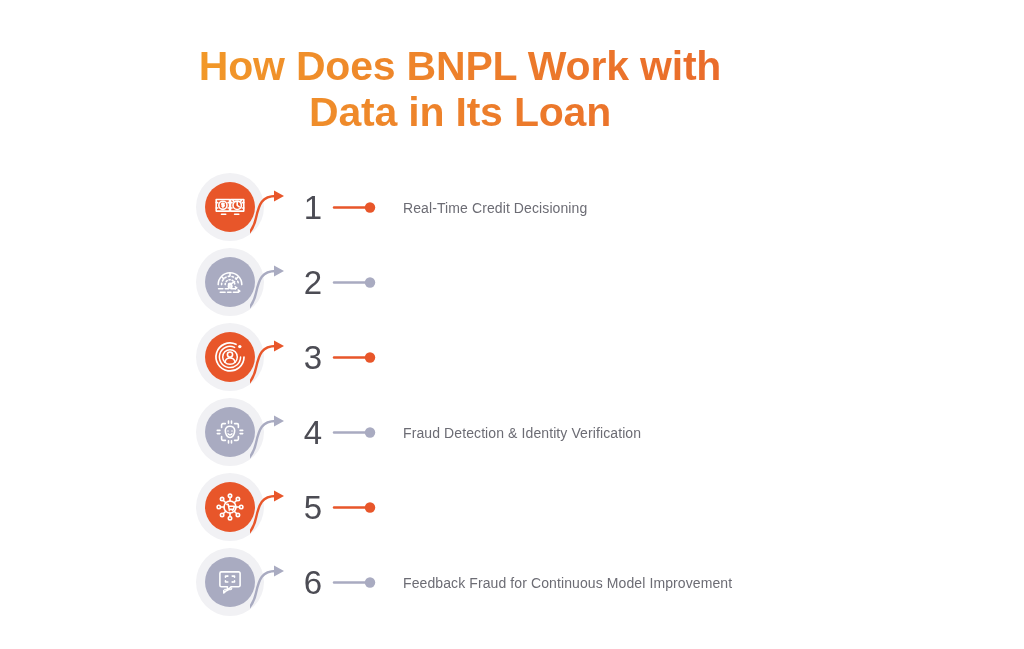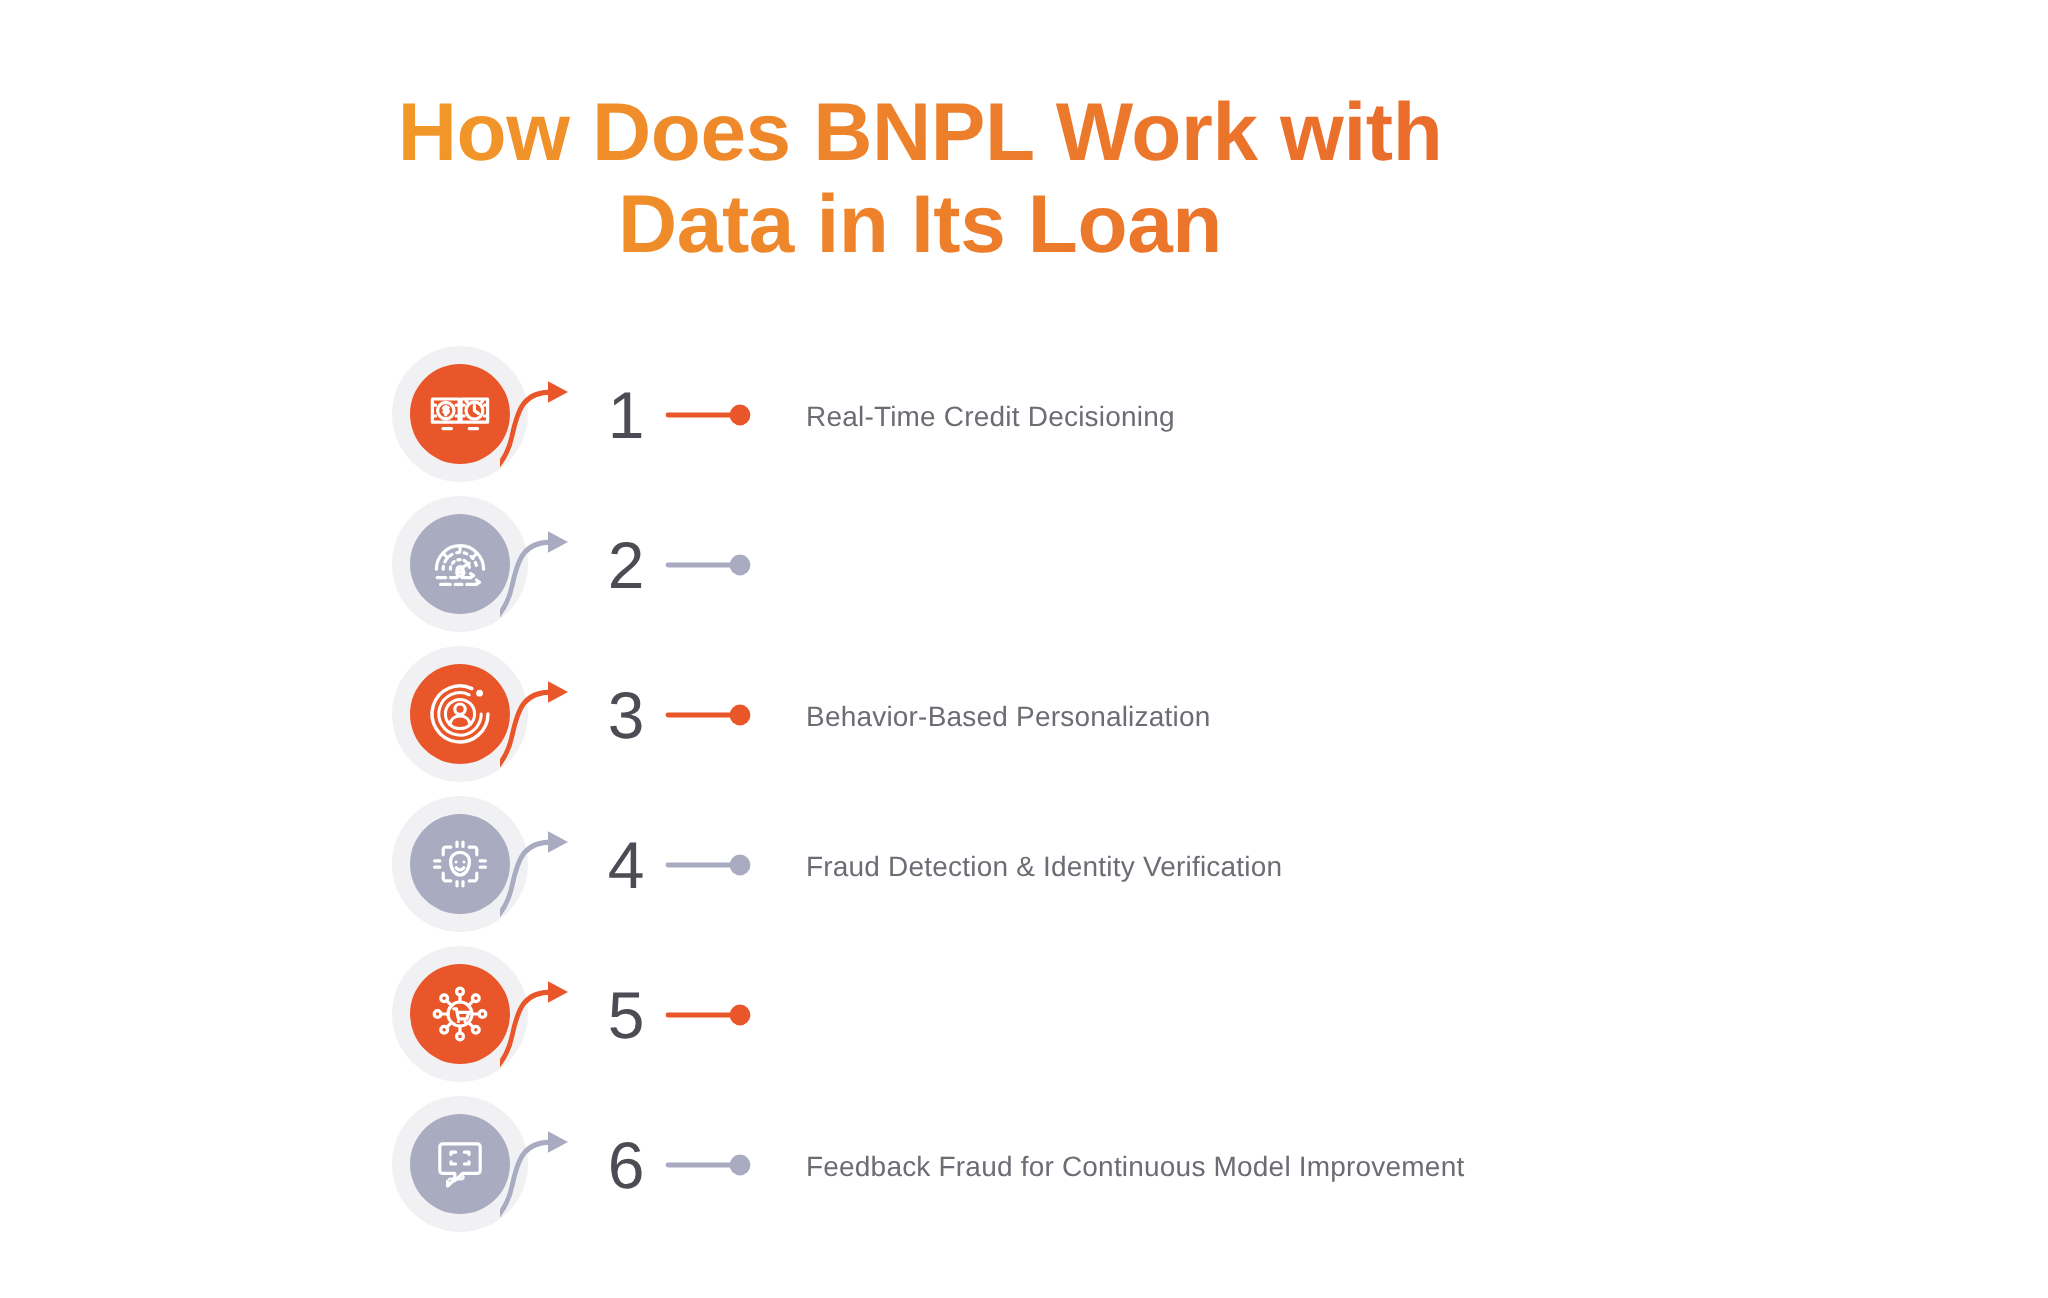--- a/index.html
+++ b/index.html
@@ -227,21 +227,20 @@
         </div>
         <div class="connector"><svg width="120" height="100" viewBox="0 0 120 100">
     <path d="M -44 96 C -18 94 2 82 6 62 C 9 48 12 40 26 40" fill="none" stroke="#E8562A" stroke-width="2.4" stroke-linecap="round"></path>
     <path d="M 24 34.6 L 34 40 L 24 45.4 Z" fill="#E8562A"></path>
   </svg></div>
         <div class="num" style="color: rgb(76, 76, 84);">3</div>
         <div class="dashline"><svg width="48" height="75" viewBox="0 0 48 75">
     <line x1="2" y1="37.5" x2="33" y2="37.5" stroke="#E8562A" stroke-width="2.4" stroke-linecap="round"></line>
     <circle cx="38" cy="37.5" r="5.2" fill="#E8562A"></circle>
   </svg></div>
-        <div class="label" style="color: rgb(108, 108, 116);">Behavior-Based Personalization</div>
       </div>
       <div class="row">
         <div class="badge-wrap">
           <div class="halo" style="background: rgb(241, 241, 244);"></div>
           <div class="badge" style="background: rgb(169, 171, 193);">
             <svg width="34" height="34" viewBox="0 0 34 34">
         <g fill="none" stroke="#ffffff" stroke-width="1.6" stroke-linecap="round" stroke-linejoin="round">
           <path d="M8.6 12.4V9.9a1.3 1.3 0 0 1 1.3-1.3h2.5"></path>
           <path d="M25.4 12.4V9.9a1.3 1.3 0 0 0-1.3-1.3h-2.5"></path>
           <path d="M8.6 21.6v2.5a1.3 1.3 0 0 0 1.3 1.3h2.5"></path>

